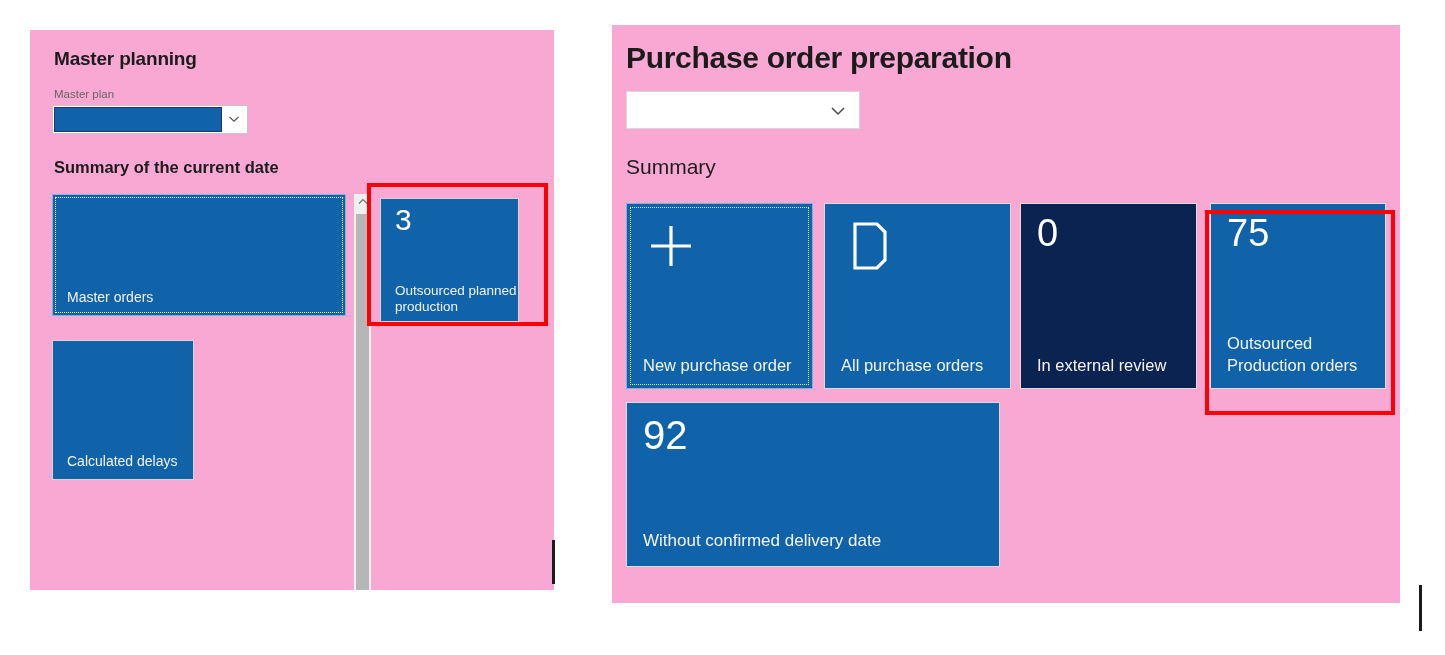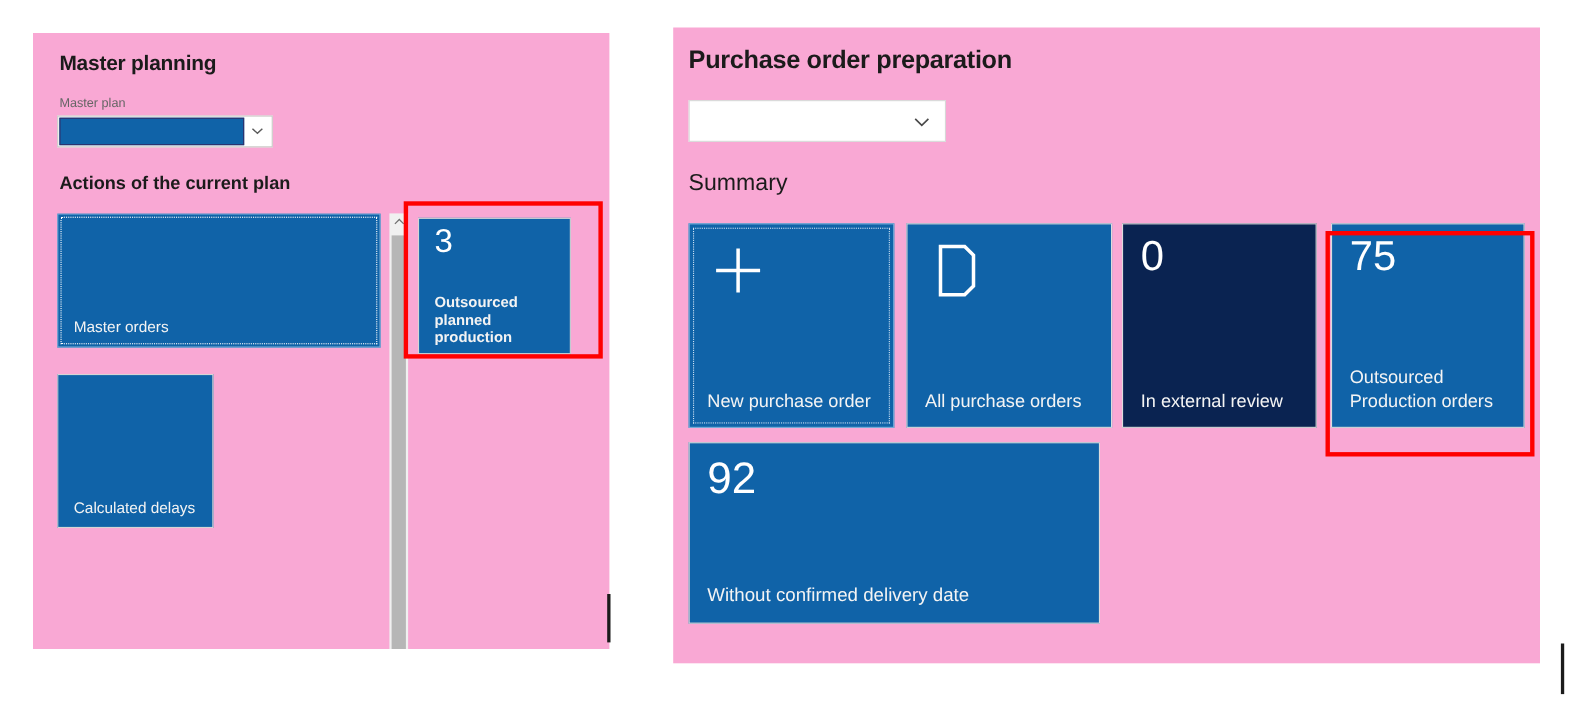--- a/index.html
+++ b/index.html
@@ -162,21 +162,21 @@
     color: #ffffff;
     box-sizing: border-box;
     border: 1px solid #d5d5d5;
   }
   #tile-outsourced-planned .tile-count {
     position: absolute; left: 14px; top: 6px;
     font-size: 30px; font-weight: 300; line-height: 1; color: #fff;
   }
   #tile-outsourced-planned .tile-label {
     position: absolute; left: 14px; bottom: 6px;
-    font-size: 13.5px; line-height: 16px; color: #f3f3f3; font-weight: bold;
+    font-size: 13.5px; line-height: 16px; color: #f3f3f3;
   }
 
   
   #left-caret {
     position: absolute;
     left: 552px;
     top: 540px;
     width: 3px;
     height: 44px;
     background: #1b1b1b;
@@ -196,21 +196,21 @@
   #right-panel {
     left: 612px;
     top: 25px;
     width: 788px;
     height: 578px;
   }
   #right-panel .panel-title {
     position: absolute;
     left: 14px;
     top: 16px;
-    font-size: 23px;
+    font-size: 30px;
     font-weight: bold;
     color: #1b1b1b;
     letter-spacing: -0.3px;
   }
   #po-select {
     position: absolute;
     left: 14px;
     top: 66px;
     width: 234px;
     height: 38px;
@@ -304,21 +304,21 @@
 
   <div id="master-plan-select">
     <div class="field-fill"></div>
     <span class="chev">
       <svg viewBox="0 0 14 14" width="14" height="14" aria-hidden="true">
         <path d="M2.5 5 L7 9.2 L11.5 5" fill="none" stroke="currentColor" stroke-width="1.3"></path>
       </svg>
     </span>
   </div>
 
-  <div class="section-title">Actions of the current plan</div>
+  <div class="section-title">Summary of the current date</div>
 
   <div id="left-tiles">
 
     <div class="tile focused" id="tile-planned-orders">
       <div class="tile-count"></div>
       <div class="tile-label">Master orders</div>
     </div>
 
     <div class="tile" id="tile-calculated-delays">
       <div class="tile-count"></div>

